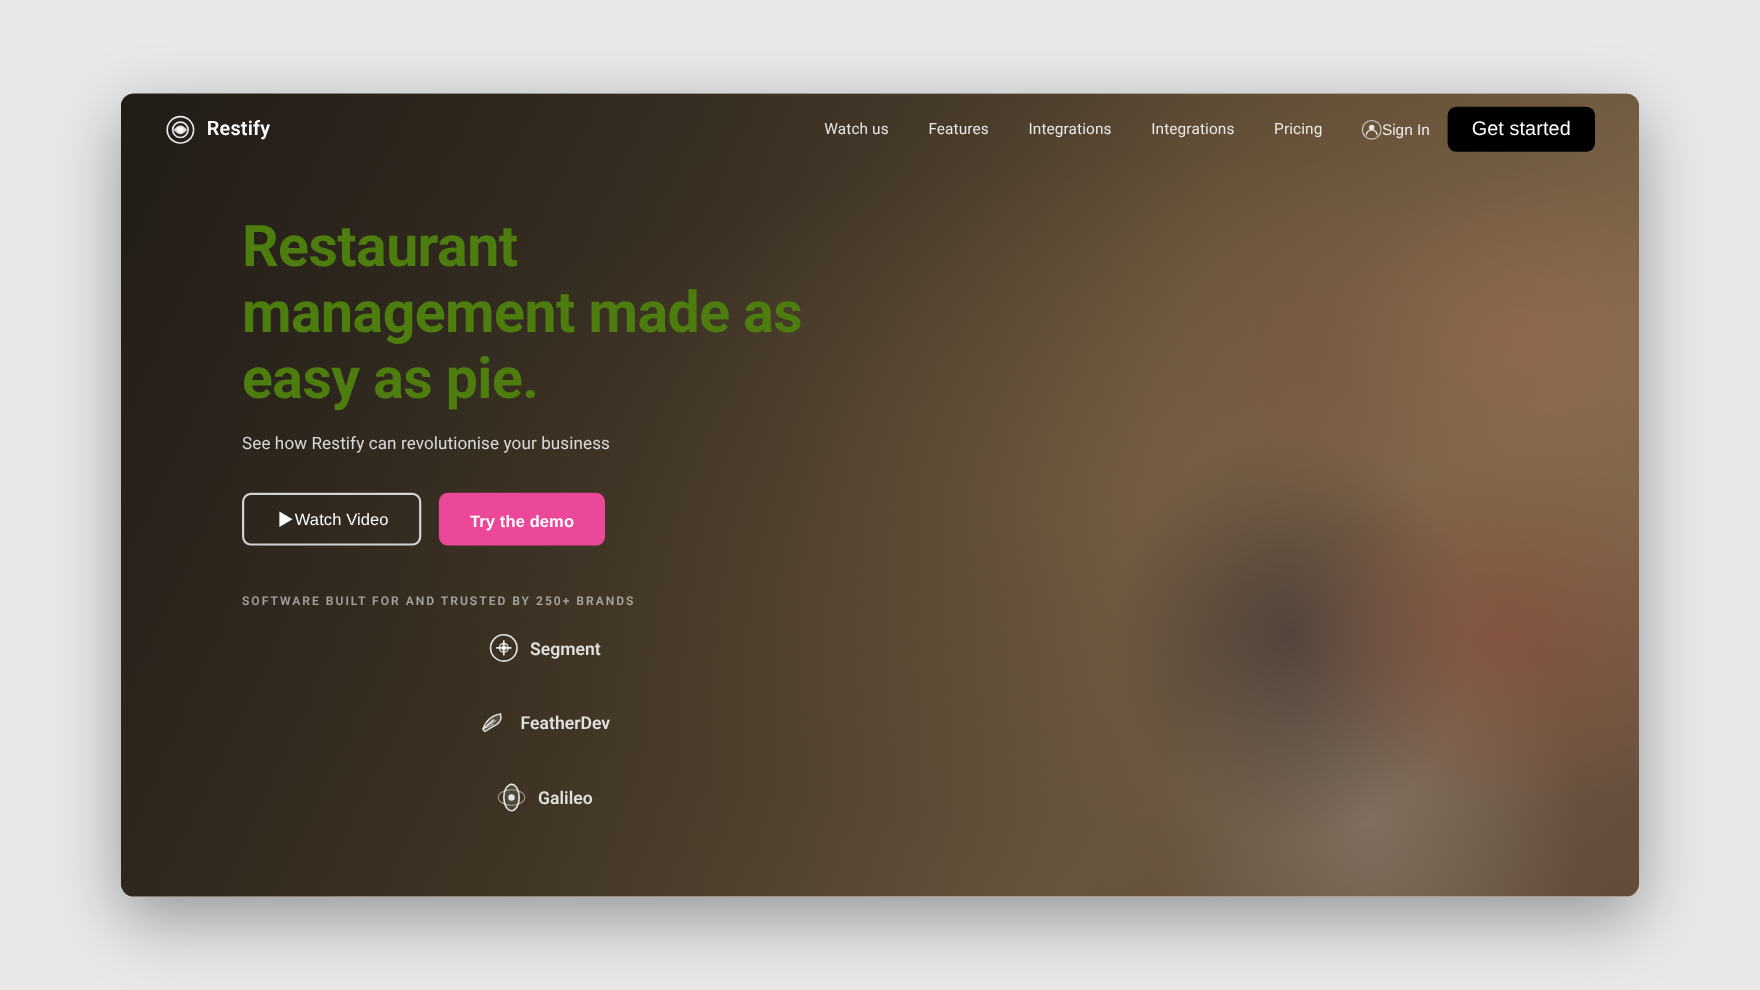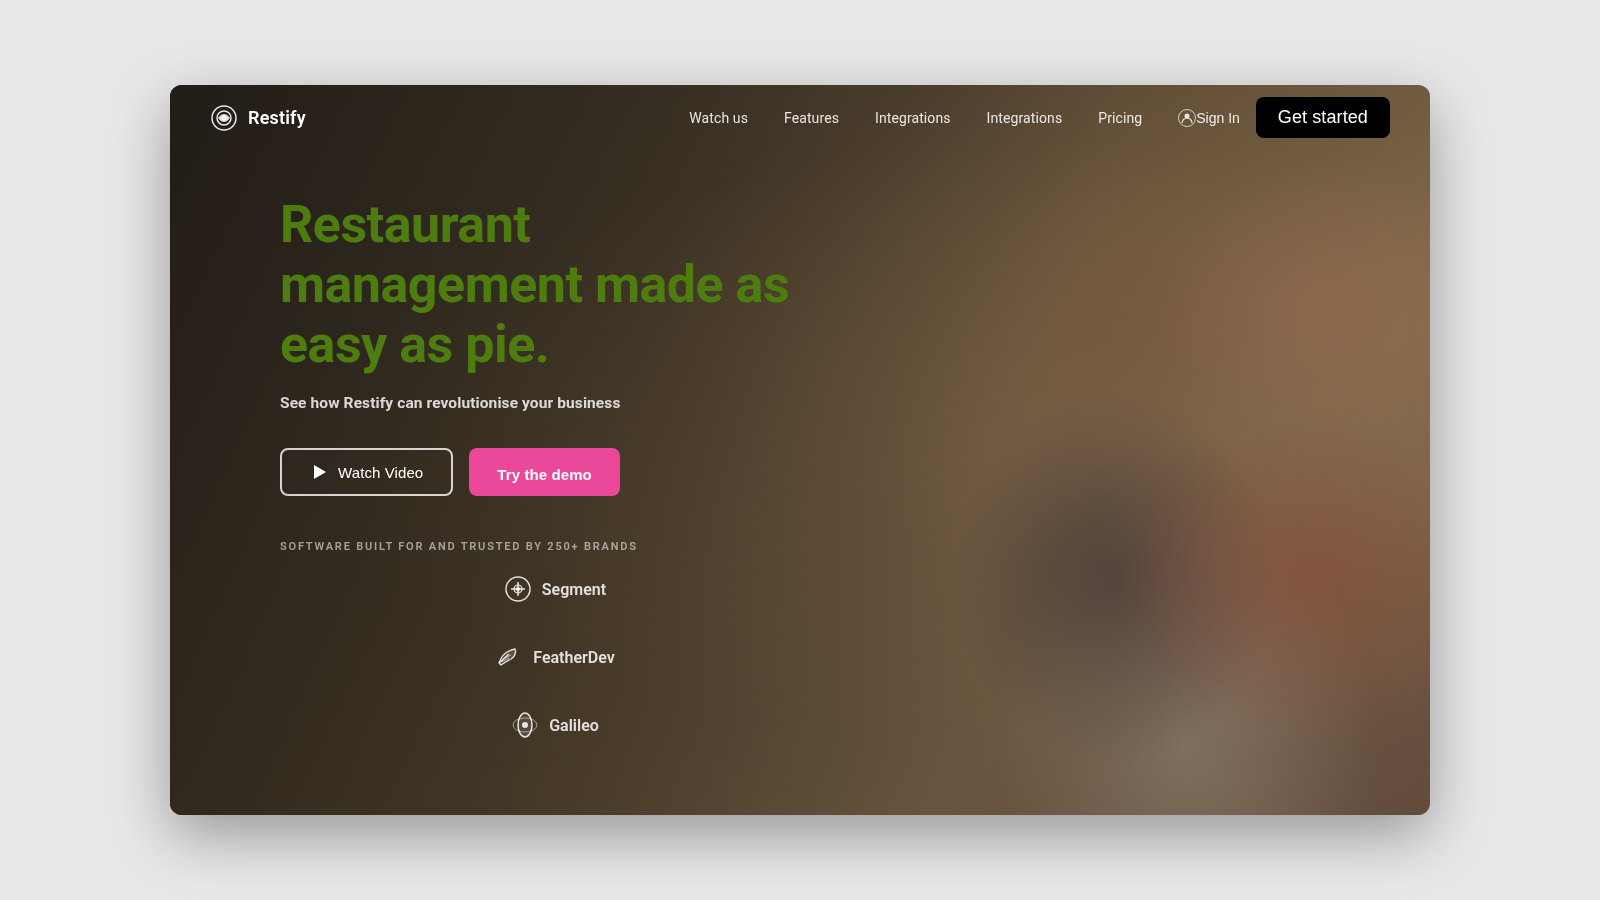--- a/index.html
+++ b/index.html
@@ -7,21 +7,21 @@
       background: #e8e8e8;
       display: flex;
       align-items: center;
       justify-content: center;
       width: 1600px;
       height: 900px;
       font-family: -apple-system, BlinkMacSystemFont, 'Segoe UI', Roboto, sans-serif;
     }
 
     .browser-window {
-      width: 1260px;
+      width: 1380px;
       height: 730px;
       border-radius: 12px;
       overflow: hidden;
       position: relative;
       box-shadow: 0 20px 60px rgba(0,0,0,0.35);
     }
 
     
     .hero-bg {
       position: absolute;
@@ -182,35 +182,34 @@
       font-weight: 700;
       color: #4d7c0f;
       line-height: 1.15;
       letter-spacing: -0.5px;
       margin-bottom: 20px;
     }
 
     .hero-subtitle {
       font-size: 15.5px;
       color: rgba(255,255,255,0.82);
-      font-weight: 700;
+      font-weight: 400;
       margin-bottom: 36px;
       letter-spacing: 0.1px;
     }
 
     .hero-buttons {
       display: flex;
       gap: 16px;
       margin-bottom: 44px;
     }
 
     .watch-video-btn {
       display: flex;
       align-items: center;
-      gap: 10px;
       background: transparent;
       border: 2px solid rgba(255,255,255,0.8);
       color: white;
       padding: 13px 28px;
       border-radius: 8px;
       font-size: 15px;
       font-weight: 500;
       cursor: pointer;
       letter-spacing: 0.1px;
     }

